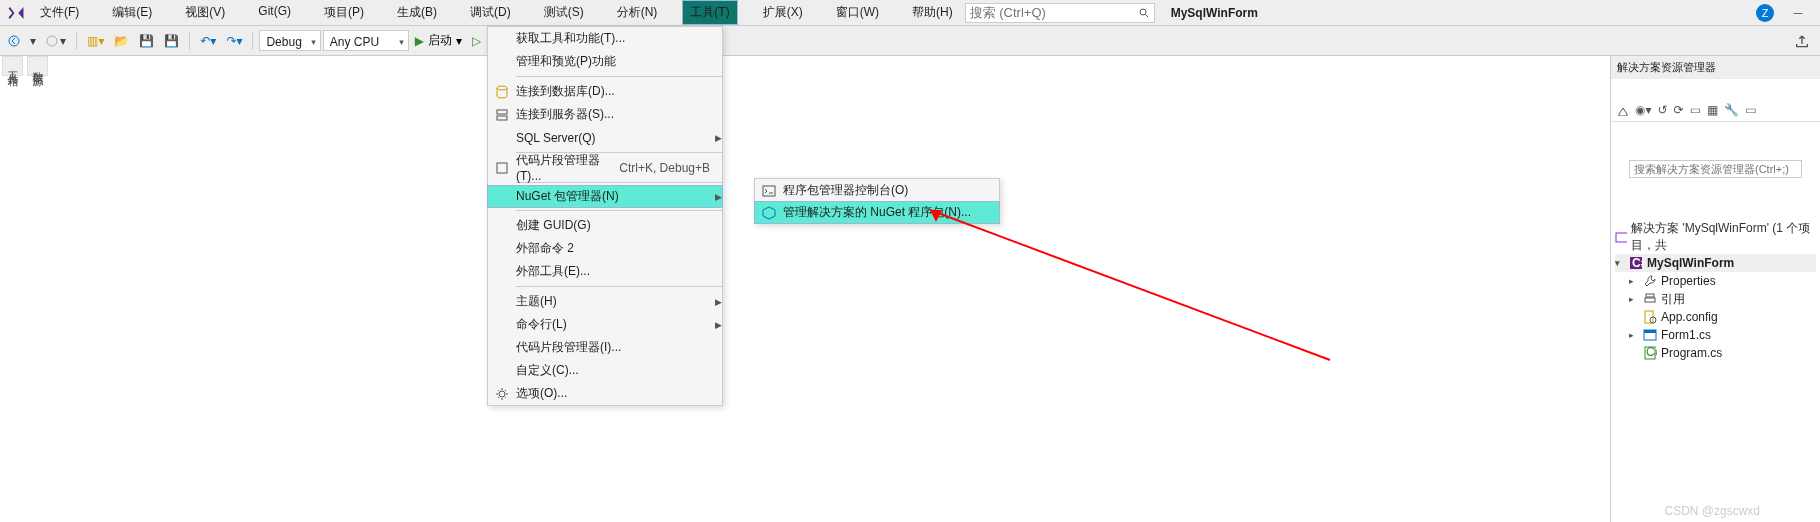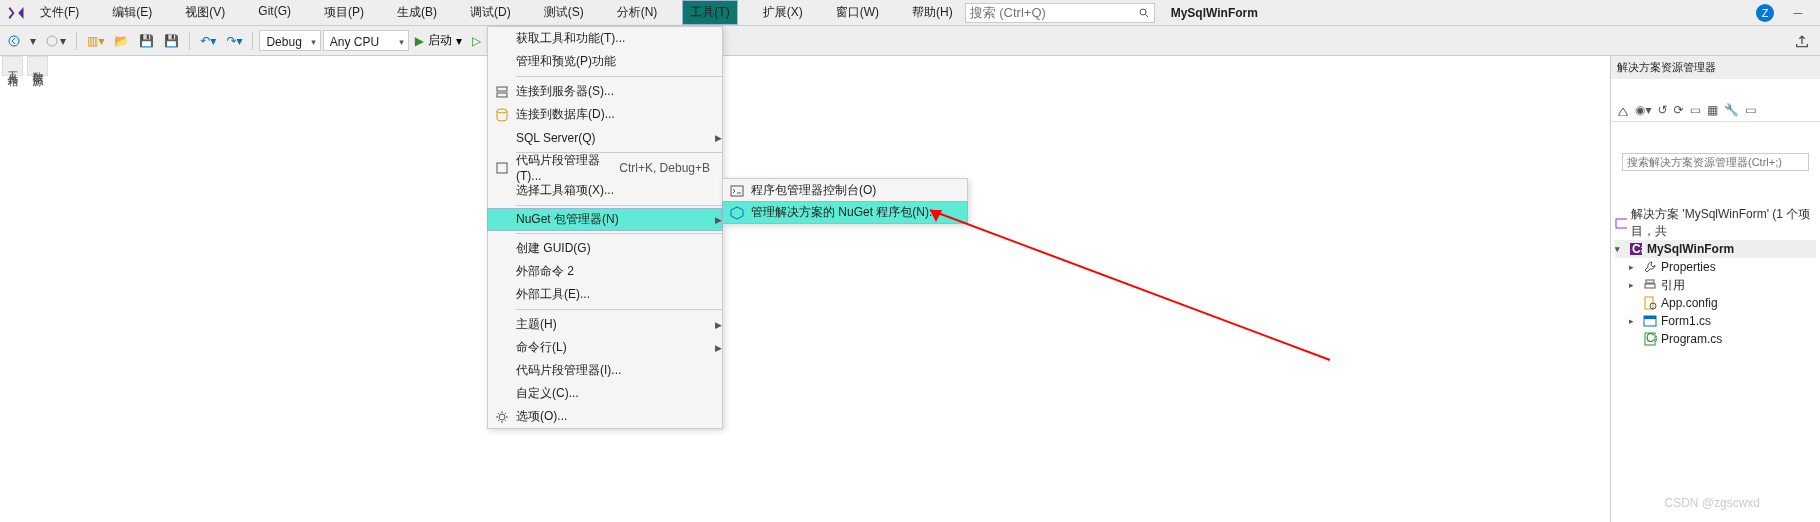--- a/index.html
+++ b/index.html
@@ -31,36 +31,36 @@
 
 .dropdown { position:absolute; left:487px; top:26px; width:236px; background:#f5f5f5; border:1px solid #ccc; box-shadow:2px 2px 6px rgba(0,0,0,.15); }
 .dd-row { display:flex; align-items:center; height:23px; padding-right:0; position:relative; }
 .dd-row.hover { background:#5eead4; border:1px solid #9ab8d6; margin:-1px; }
 .dd-icon { width:28px; display:flex; align-items:center; justify-content:center; color:#555; }
 .dd-label { flex:1; }
 .dd-shortcut { color:#555; }
 .dd-arrow { width:12px; text-align:right; color:#555; font-size:9px; }
 .dd-sep { height:1px; background:#ccc; margin:3px 0 3px 28px; }
 
-.submenu { position:absolute; left:722px; top:178px; width:246px; background:#f5f5f5; border:1px solid #ccc; box-shadow:2px 2px 6px rgba(0,0,0,.15); }
+.submenu { position:absolute; left:754px; top:178px; width:246px; background:#f5f5f5; border:1px solid #ccc; box-shadow:2px 2px 6px rgba(0,0,0,.15); }
 
 .right-panel { position:absolute; right:0; top:56px; width:210px; bottom:0; border-left:1px solid #ccc; background:#fff; display:flex; flex-direction:column;gap:20px; }
 .rp-title { background:#eee; padding:4px 6px; font-size:11px; }
 .rp-toolbar { display:flex; align-items:center; gap:6px; padding:4px 6px; border-bottom:1px solid #e0e0e0; color:#555; }
-.rp-search { display:flex; align-items:center; border:1px solid #ccc; padding:2px 4px; margin:11px; color:#999; }
+.rp-search { display:flex; align-items:center; border:1px solid #ccc; padding:2px 4px; margin:18px; color:#999; }
 .rp-search input { border:none; outline:none; width:100%; font-size:11px; color:#999; }
 .tree { padding:4px 4px; font-size:12px; }
 .tree-row { display:flex; align-items:center; gap:4px; height:18px; white-space:nowrap; }
 .tree-row .exp { width:10px; color:#555; font-size:9px; }
 .tree-row.bold { font-weight:bold; background:#eee; }
 .tree-row.ind1 { padding-left:14px; }
 .tree-icon { width:14px; display:inline-flex; justify-content:center; }
 .sln { color:#333; display:flex; align-items:center; gap:4px; }
 
-.watermark { position:absolute; right:60px; bottom:12px; color:#ccc; font-size:12px; }
+.watermark { position:absolute; right:60px; bottom:4px; color:#ccc; font-size:12px; }
 
 svg { display:block; }
 .arrow-line { position:absolute; pointer-events:none; }
 </style>
 </head>
 <body>
 
 <div class="menubar">
   <div class="logo">
     <svg width="18" height="18" viewBox="0 0 24 24">
@@ -151,56 +151,51 @@
     </div>
     <div class="dd-row">
       <span class="dd-icon"></span>
       <span class="dd-label">管理和预览(P)功能</span>
       <span class="dd-arrow"></span>
     </div>
     <div class="dd-sep"></div>
     <div class="dd-row">
       <span class="dd-icon">
         <svg width="14" height="14">
+          <ellipse cx="7" cy="3" rx="5" ry="2" fill="none" stroke="#d49b00"></ellipse>
+          <path d="M2 3v8a5 2 0 0 0 10 0V3" fill="none" stroke="#d49b00"></path>
+        </svg>
+      </span>
+      <span class="dd-label">连接到数据库(D)...</span>
+      <span class="dd-arrow"></span>
+    </div>
+    <div class="dd-row">
+      <span class="dd-icon">
+        <svg width="14" height="14">
           <rect x="2" y="2" width="10" height="4" fill="none" stroke="#555"></rect>
           <rect x="2" y="8" width="10" height="4" fill="none" stroke="#555"></rect>
         </svg>
       </span>
       <span class="dd-label">连接到服务器(S)...</span>
       <span class="dd-arrow"></span>
     </div>
     <div class="dd-row">
-      <span class="dd-icon">
-        <svg width="14" height="14">
-          <ellipse cx="7" cy="3" rx="5" ry="2" fill="none" stroke="#d49b00"></ellipse>
-          <path d="M2 3v8a5 2 0 0 0 10 0V3" fill="none" stroke="#d49b00"></path>
-        </svg>
-      </span>
-      <span class="dd-label">连接到数据库(D)...</span>
-      <span class="dd-arrow"></span>
-    </div>
-    <div class="dd-row">
       <span class="dd-icon"></span>
       <span class="dd-label">SQL Server(Q)</span>
       <span class="dd-arrow">▶</span>
     </div>
     <div class="dd-sep"></div>
     <div class="dd-row">
       <span class="dd-icon">
         <svg width="14" height="14">
           <rect x="2" y="2" width="10" height="10" fill="none" stroke="#555"></rect>
         </svg>
       </span>
       <span class="dd-label">代码片段管理器(T)...</span>
       <span class="dd-shortcut">Ctrl+K, Debug+B</span>
-      <span class="dd-arrow"></span>
-    </div>
-    <div class="dd-row">
-      <span class="dd-icon"></span>
-      <span class="dd-label">选择工具箱项(X)...</span>
       <span class="dd-arrow"></span>
     </div>
     <div class="dd-sep"></div>
     <div class="dd-row hover">
       <span class="dd-icon"></span>
       <span class="dd-label">NuGet 包管理器(N)</span>
       <span class="dd-arrow">▶</span>
     </div>
     <div class="dd-sep"></div>
     <div class="dd-row">

